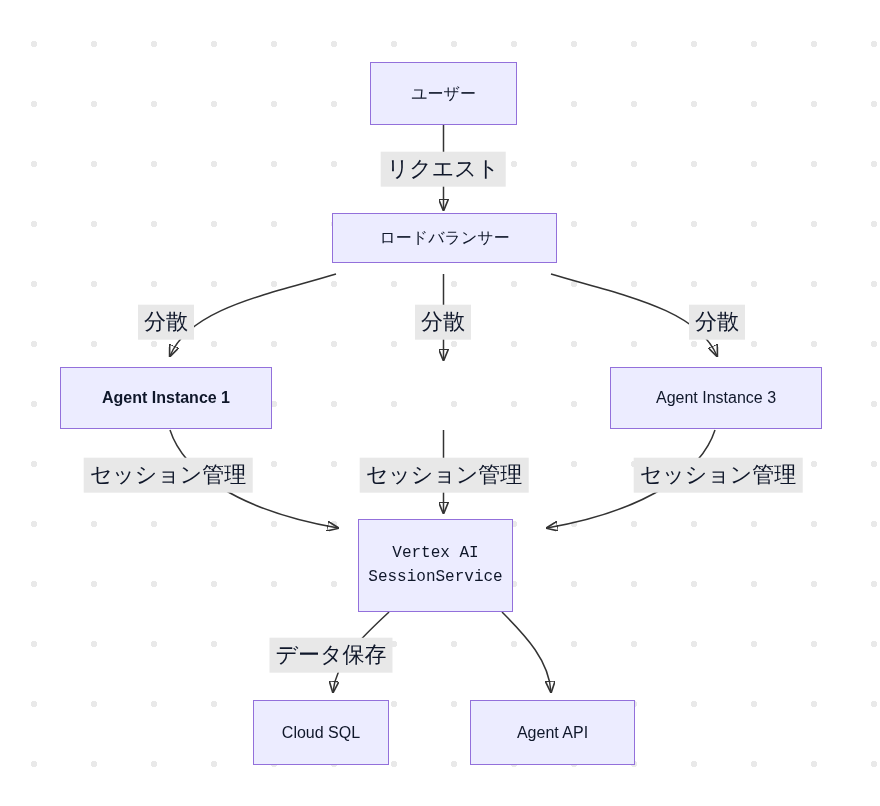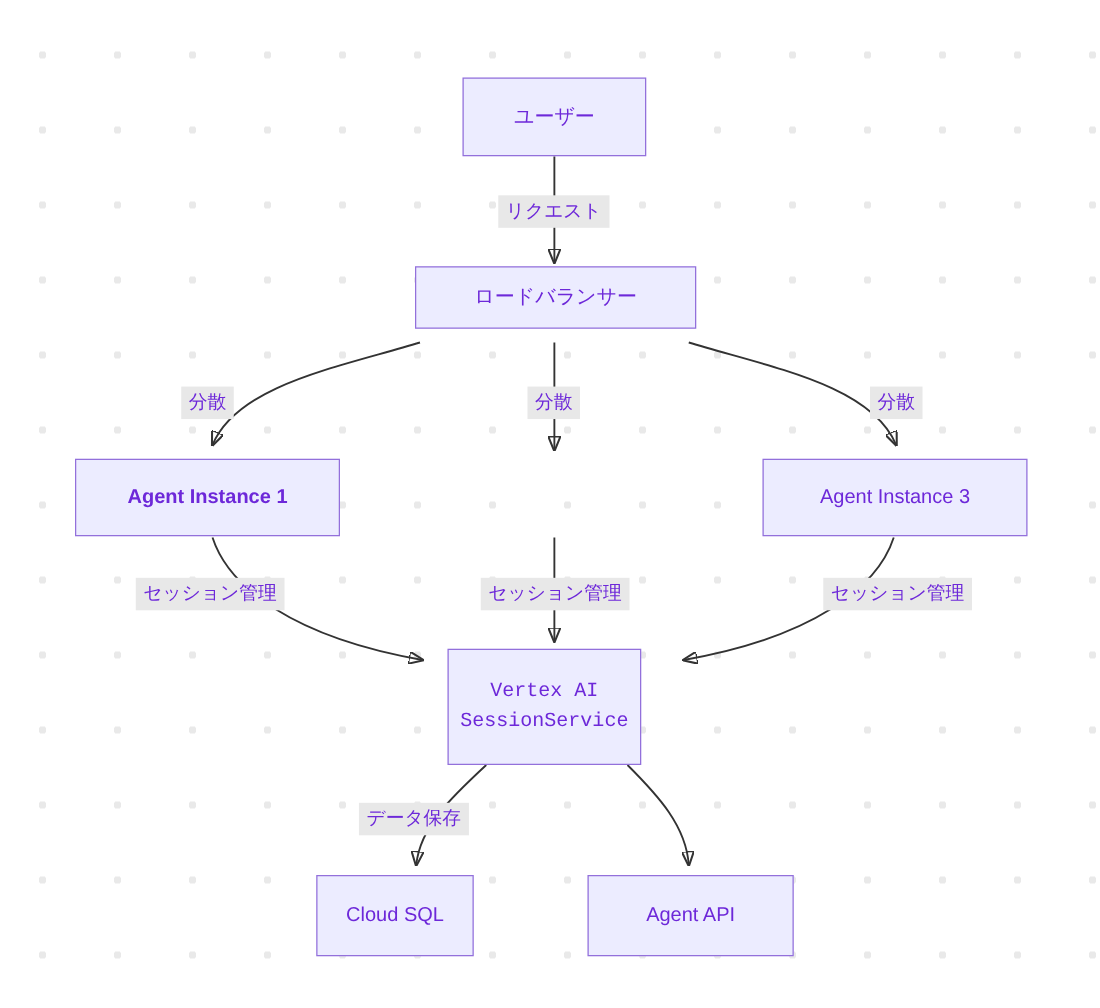--- a/index.html
+++ b/index.html
@@ -5,41 +5,41 @@
   html,body{margin:0;padding:0;background:#fff;}
   .stage{
     position:relative;
     width:880px;height:806px;
     overflow:hidden;
     background-color:#ffffff;
     background-image:radial-gradient(circle 3px at 30px 30px, #e9e9e9 99%, transparent 100%);
     background-size:60px 60px;
     background-position:4px 14px;
     font-family:"Liberation Sans","DejaVu Sans",sans-serif;
-    color:#6d28d9;
+    color:#0f172a;
   }
   svg.edge-layer{position:absolute;left:0;top:0;width:880px;height:806px;}
   svg.edge-layer path{stroke:#333333;stroke-width:1.5;fill:none;}
   .node{
     position:absolute;
     box-sizing:border-box;
     background:#ECECFF;
     border:1px solid #9370DB;
     display:flex;align-items:center;justify-content:center;
     text-align:center;
     font-size:16px;
     line-height:1.45;
     white-space:pre-line;
   }
   .edge-label{
     position:absolute;
     transform:translate(-50%,-50%);
     background:#e8e8e8;
     padding:3px 6px;
-    font-size:15px;
+    font-size:22px;
     line-height:1.3;
     white-space:nowrap;
   }
 </style>
 </head>
 <body>
 
 <div class="stage">
 
   <svg class="edge-layer" viewBox="0 0 880 806" aria-hidden="true">
@@ -64,21 +64,21 @@
   <div class="node" style="left:332px;top:213px;width:225px;height:50px;">ロードバランサー</div>
 
   <div class="node" style="left:60px;top:367px;width:212px;height:62px;font-weight:bold;">Agent Instance 1</div>
 
 
   <div class="node" style="left:610px;top:367px;width:212px;height:62px;">Agent Instance 3</div>
 
   <div class="node" style="left:358px;top:519px;width:155px;height:93px;font-family:Liberation Mono, monospace;">Vertex AI
 SessionService</div>
 
-  <div class="node" style="left:253px;top:700px;width:126px;height:65px;">Cloud SQL</div>
+  <div class="node" style="left:253px;top:700px;width:136px;height:65px;">Cloud SQL</div>
 
   <div class="node" style="left:470px;top:700px;width:165px;height:65px;">Agent API</div>
 
   <div class="edge-label" style="left:443px;top:169px;">リクエスト</div>
 
   <div class="edge-label" style="left:166px;top:322px;">分散</div>
 
   <div class="edge-label" style="left:443px;top:322px;">分散</div>
 
   <div class="edge-label" style="left:717px;top:322px;">分散</div>

